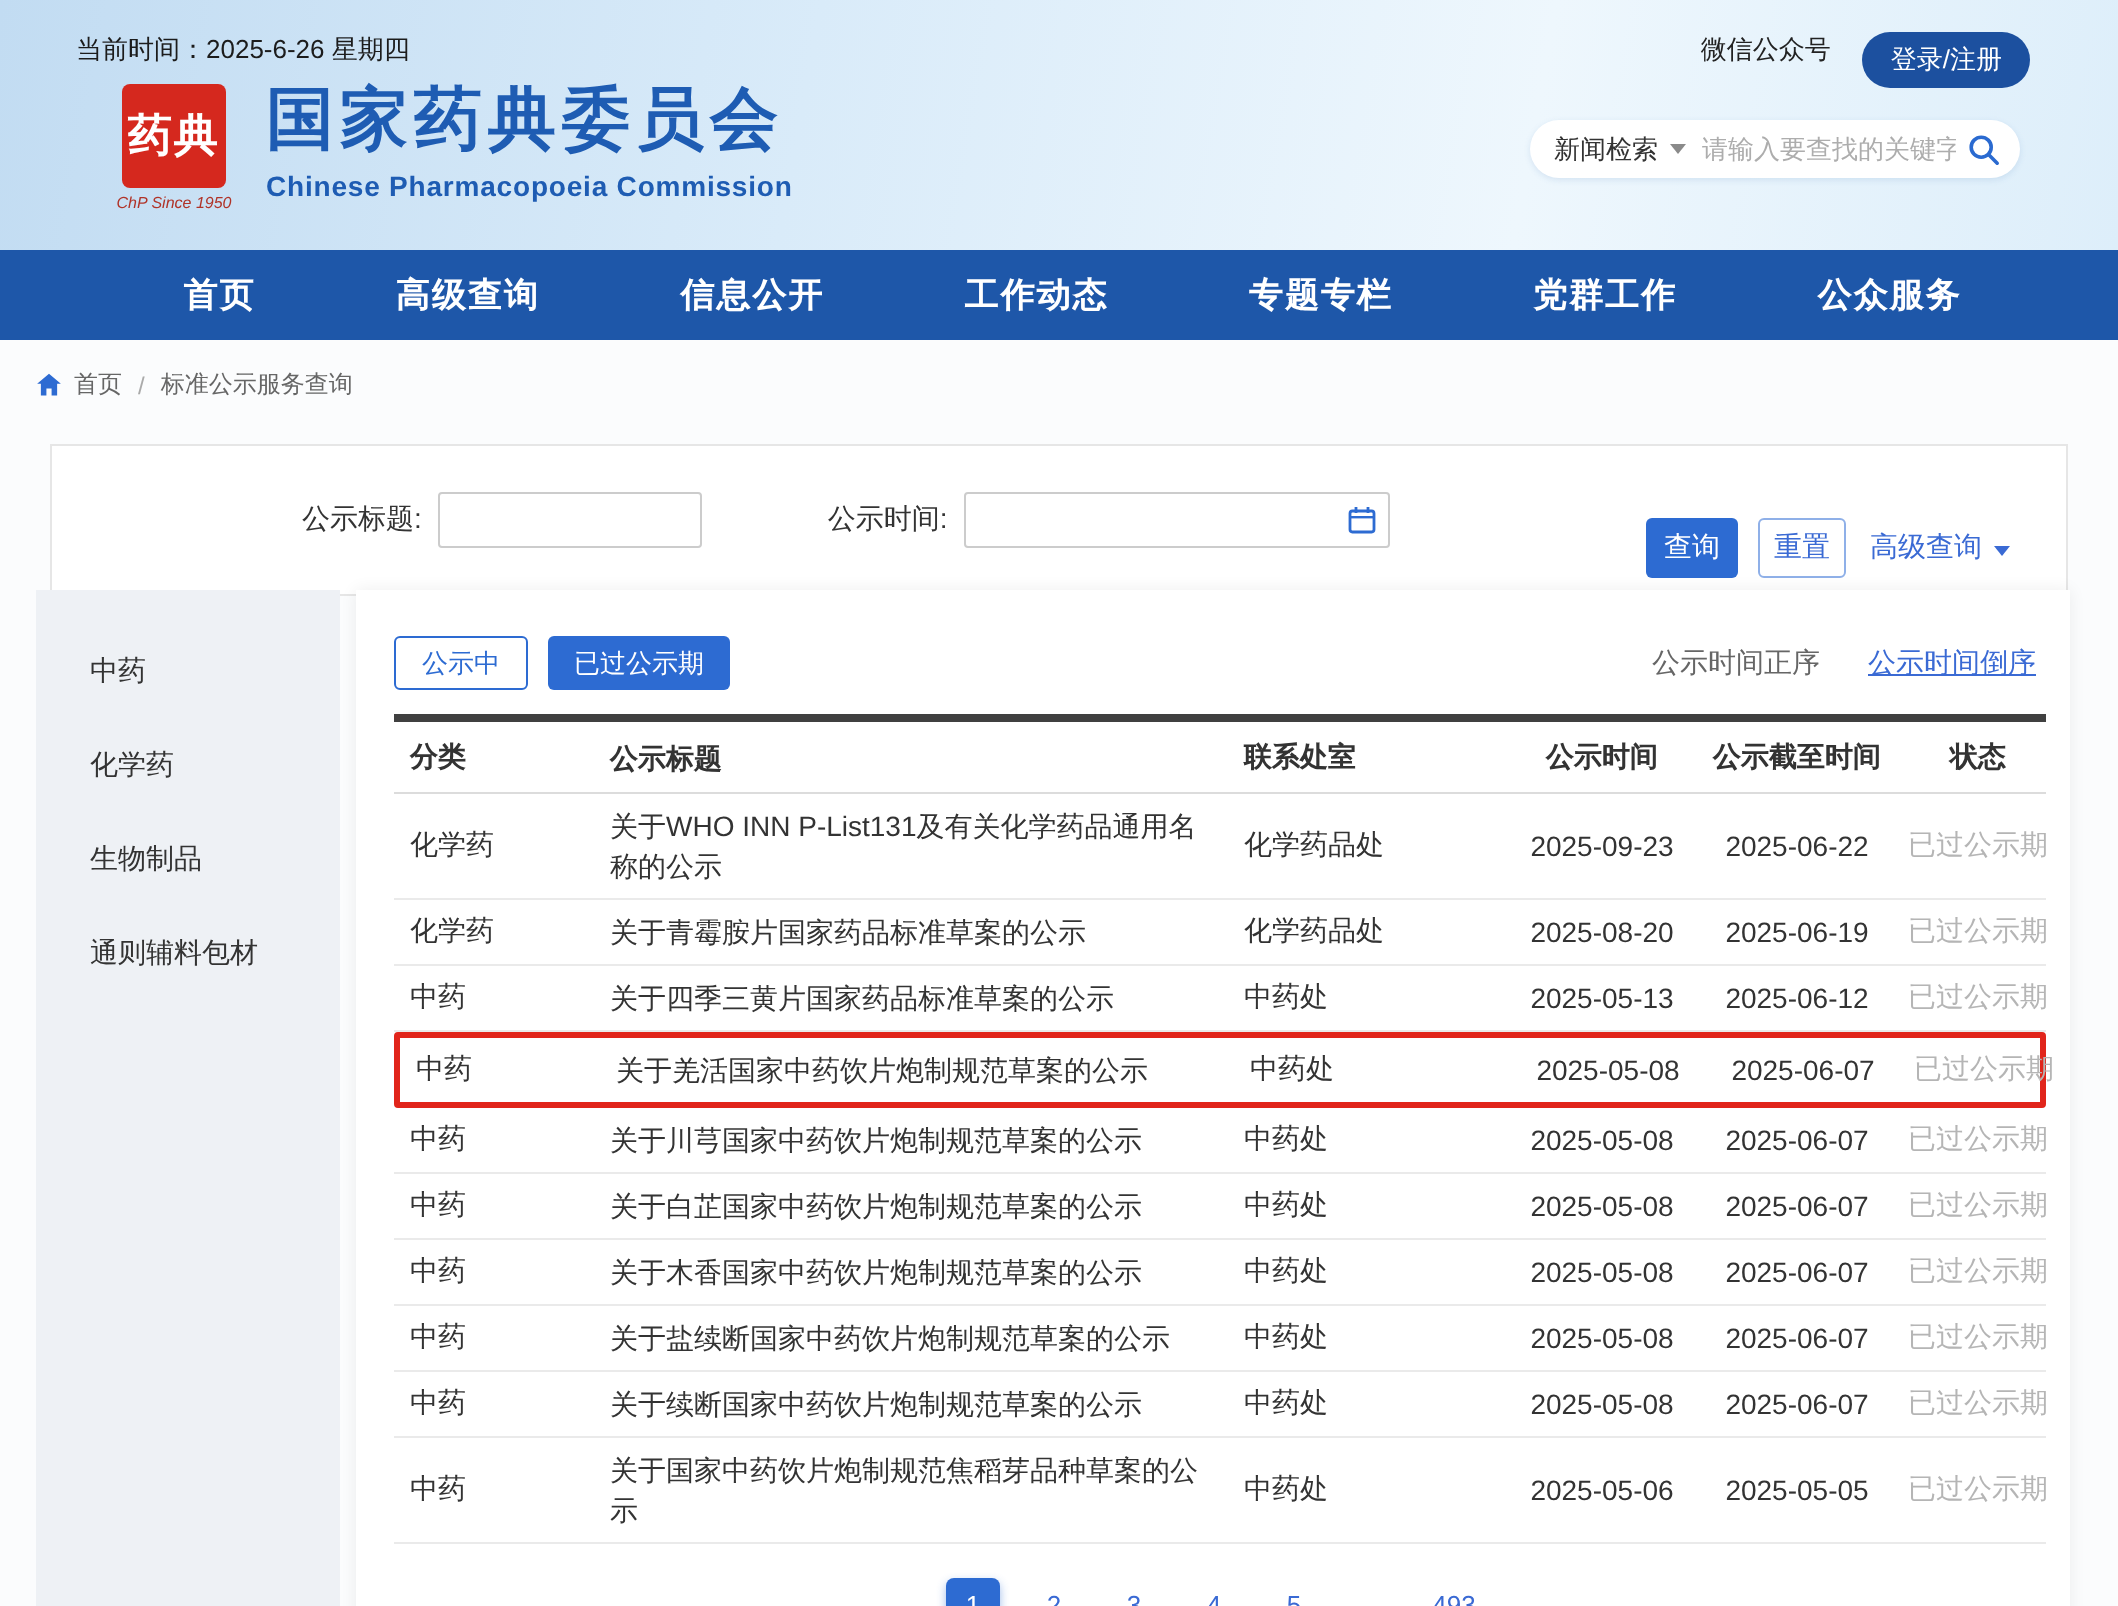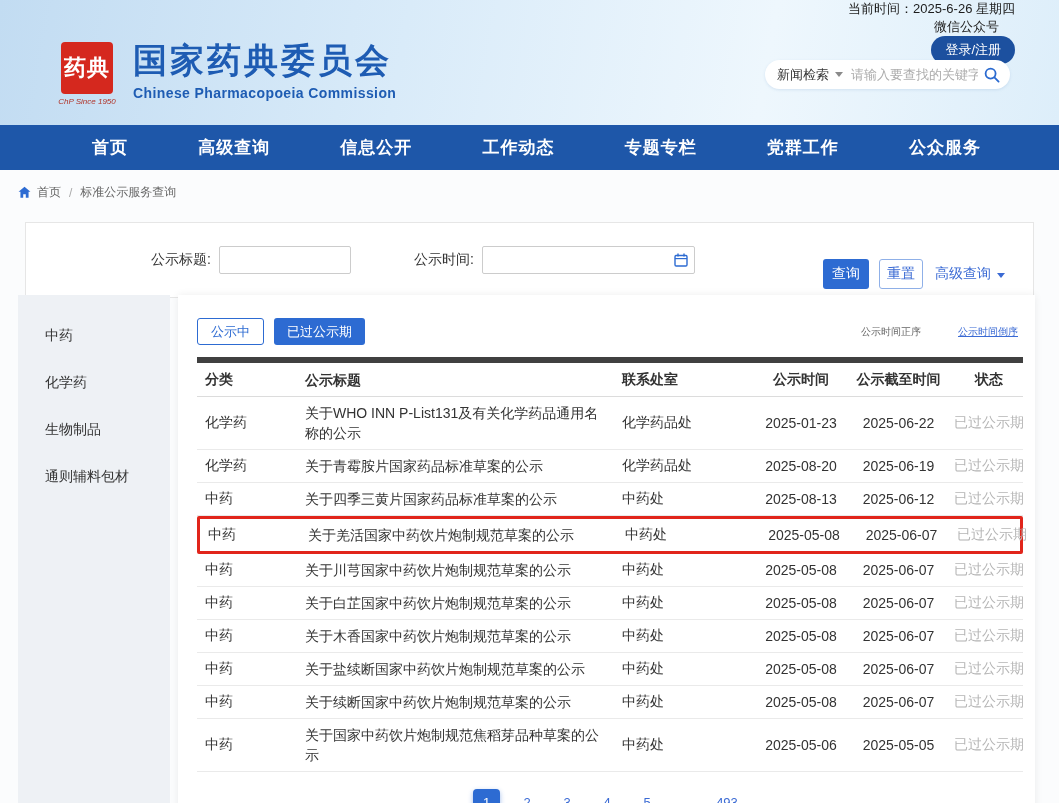--- a/index.html
+++ b/index.html
@@ -15,22 +15,22 @@
   html,body{width:1059px;height:803px;}
   body{
     position:relative;overflow:hidden;background:#fbfcfd;
     font-family:"Liberation Sans","DejaVu Sans",sans-serif;color:#333;
   }
   
   .header-area{
     position:absolute;left:0;top:0;width:1059px;height:125px;
     background:linear-gradient(100deg,#c2dcf2 0%,#d9ebf9 38%,#eef7fd 72%,#ddeefa 100%);
   }
-  .topbar{position:absolute;left:0;top:0;width:100%;height:30px;display:flex;align-items:flex-end;
-    padding:0 44px 0 38px;font-size:13px;color:#1c1c1c;flex-direction:column;}
+  .topbar{position:absolute;left:0;top:16px;width:100%;height:30px;display:flex;align-items:flex-start;
+    padding:0 44px 0 38px;font-size:13px;color:#1c1c1c;}
   .topbar .spacer{flex:1;}
   .wechat{color:#222;margin-right:16px;cursor:pointer;}
   .login-btn{background:#1c509f;color:#fff;border:none;border-radius:14px;
     padding:5px 14px;font-size:13px;cursor:pointer;font-family:inherit;}
   .brand-row{position:absolute;left:55px;top:42px;display:flex;align-items:flex-start;}
   .logo-seal-wrap{width:64px;margin-right:14px;text-align:center;}
   .logo-seal{width:52px;height:52px;margin:0 auto;background:var(--seal-red);border-radius:4px;
     display:flex;align-items:center;justify-content:center;
     color:#fff;font-weight:bold;font-size:22px;font-family:"DejaVu Serif","Liberation Serif",serif;
     letter-spacing:1px;}
@@ -76,26 +76,26 @@
   .adv-caret{border-top-color:var(--link-blue);margin:2px 0 0 6px;}
   
   .sidebar{position:absolute;left:18px;top:295px;width:152px;height:508px;background:#eef1f5;padding-top:17px;}
   .sidebar-item{height:47px;line-height:47px;padding-left:27px;font-size:14px;color:#333;cursor:pointer;}
   .panel{position:absolute;left:178px;top:295px;width:857px;height:520px;background:#fff;
     box-shadow:0 0 8px rgba(0,0,0,.07);}
   .panel-top{display:flex;align-items:center;margin:23px 17px 12px 19px;}
   .tab{height:27px;line-height:25px;border-radius:3px;font-size:13px;padding:0 13px;cursor:pointer;}
   .tab-inactive{border:1px solid var(--accent);color:var(--accent);background:#fff;}
   .tab-active{background:var(--accent);color:#fff;line-height:27px;margin-left:10px;}
-  .sorts{margin-left:auto;display:flex;align-items:center;font-size:10px;gap:13px;}
+  .sorts{margin-left:auto;display:flex;align-items:center;font-size:14px;}
   .sort-asc{color:#666;cursor:pointer;}
   .sort-desc{color:var(--link-blue);cursor:pointer;margin-left:24px;text-decoration:underline;}
   
   .table{margin:0 12px 0 19px;}
-  .t-head{display:flex;align-items:center;height:40px;border-top:6px solid #404040;
+  .t-head{display:flex;align-items:center;height:40px;border-top:4px solid #404040;
     border-bottom:1px solid #dcdcdc;font-size:14px;font-weight:bold;color:#333;}
   .t-row{display:flex;align-items:center;min-height:33px;border-bottom:1px solid #eaeaea;
     font-size:14px;color:#333;cursor:pointer;}
   .t-row.hl{border:3px solid var(--red);border-radius:2px;}
   .td,.th{flex:none;}
   .c0{width:108px;padding-left:8px;}
   .c1{width:317px;padding:6px 12px 6px 0;line-height:20px;}
   .c2{width:128px;}
   .c3{width:102px;text-align:center;}
   .c4{width:93px;text-align:center;}
@@ -213,37 +213,37 @@
         <div class="th c2">联系处室</div>
         <div class="th c3">公示时间</div>
         <div class="th c4">公示截至时间</div>
         <div class="th c5">状态</div>
       </div>
     <div>
         <div class="t-row">
           <div class="td c0">化学药</div>
           <div class="td c1">关于WHO INN P-List131及有关化学药品通用名称的公示</div>
           <div class="td c2">化学药品处</div>
-          <div class="td c3">2025-01-23</div>
+          <div class="td c3">2025-09-23</div>
           <div class="td c4">2025-06-22</div>
           <div class="td c5">已过公示期</div>
         </div>
         <div class="t-row">
           <div class="td c0">化学药</div>
           <div class="td c1">关于青霉胺片国家药品标准草案的公示</div>
           <div class="td c2">化学药品处</div>
           <div class="td c3">2025-08-20</div>
           <div class="td c4">2025-06-19</div>
           <div class="td c5">已过公示期</div>
         </div>
         <div class="t-row">
           <div class="td c0">中药</div>
           <div class="td c1">关于四季三黄片国家药品标准草案的公示</div>
           <div class="td c2">中药处</div>
-          <div class="td c3">2025-08-13</div>
+          <div class="td c3">2025-05-13</div>
           <div class="td c4">2025-06-12</div>
           <div class="td c5">已过公示期</div>
         </div>
         <div class="t-row hl">
           <div class="td c0">中药</div>
           <div class="td c1">关于羌活国家中药饮片炮制规范草案的公示</div>
           <div class="td c2">中药处</div>
           <div class="td c3">2025-05-08</div>
           <div class="td c4">2025-06-07</div>
           <div class="td c5">已过公示期</div>

